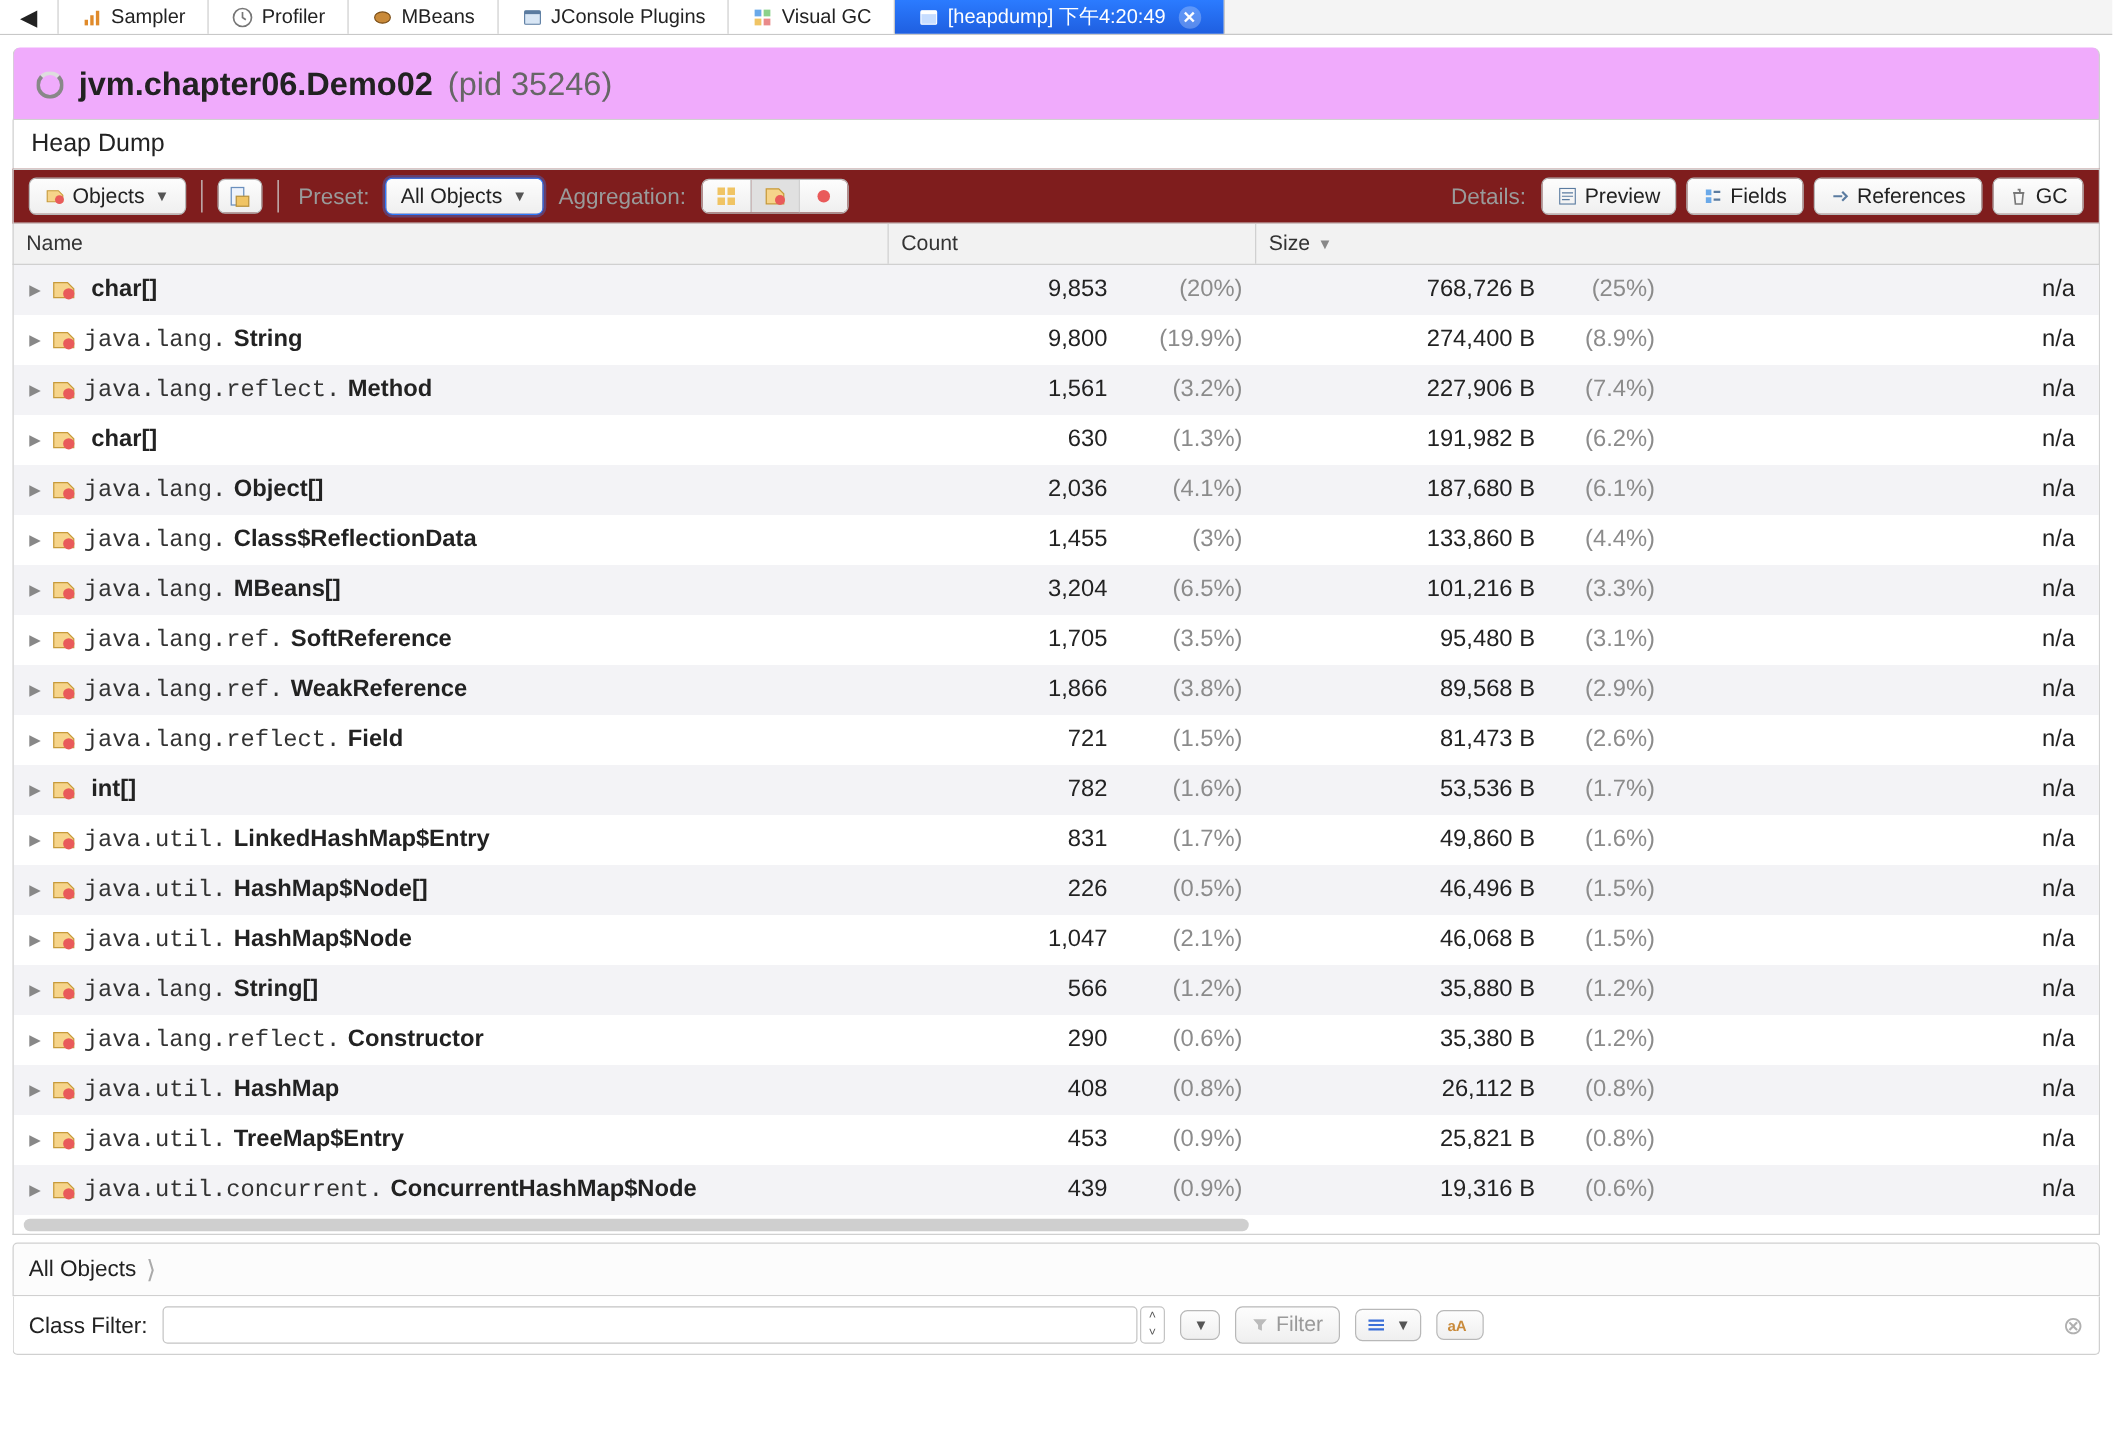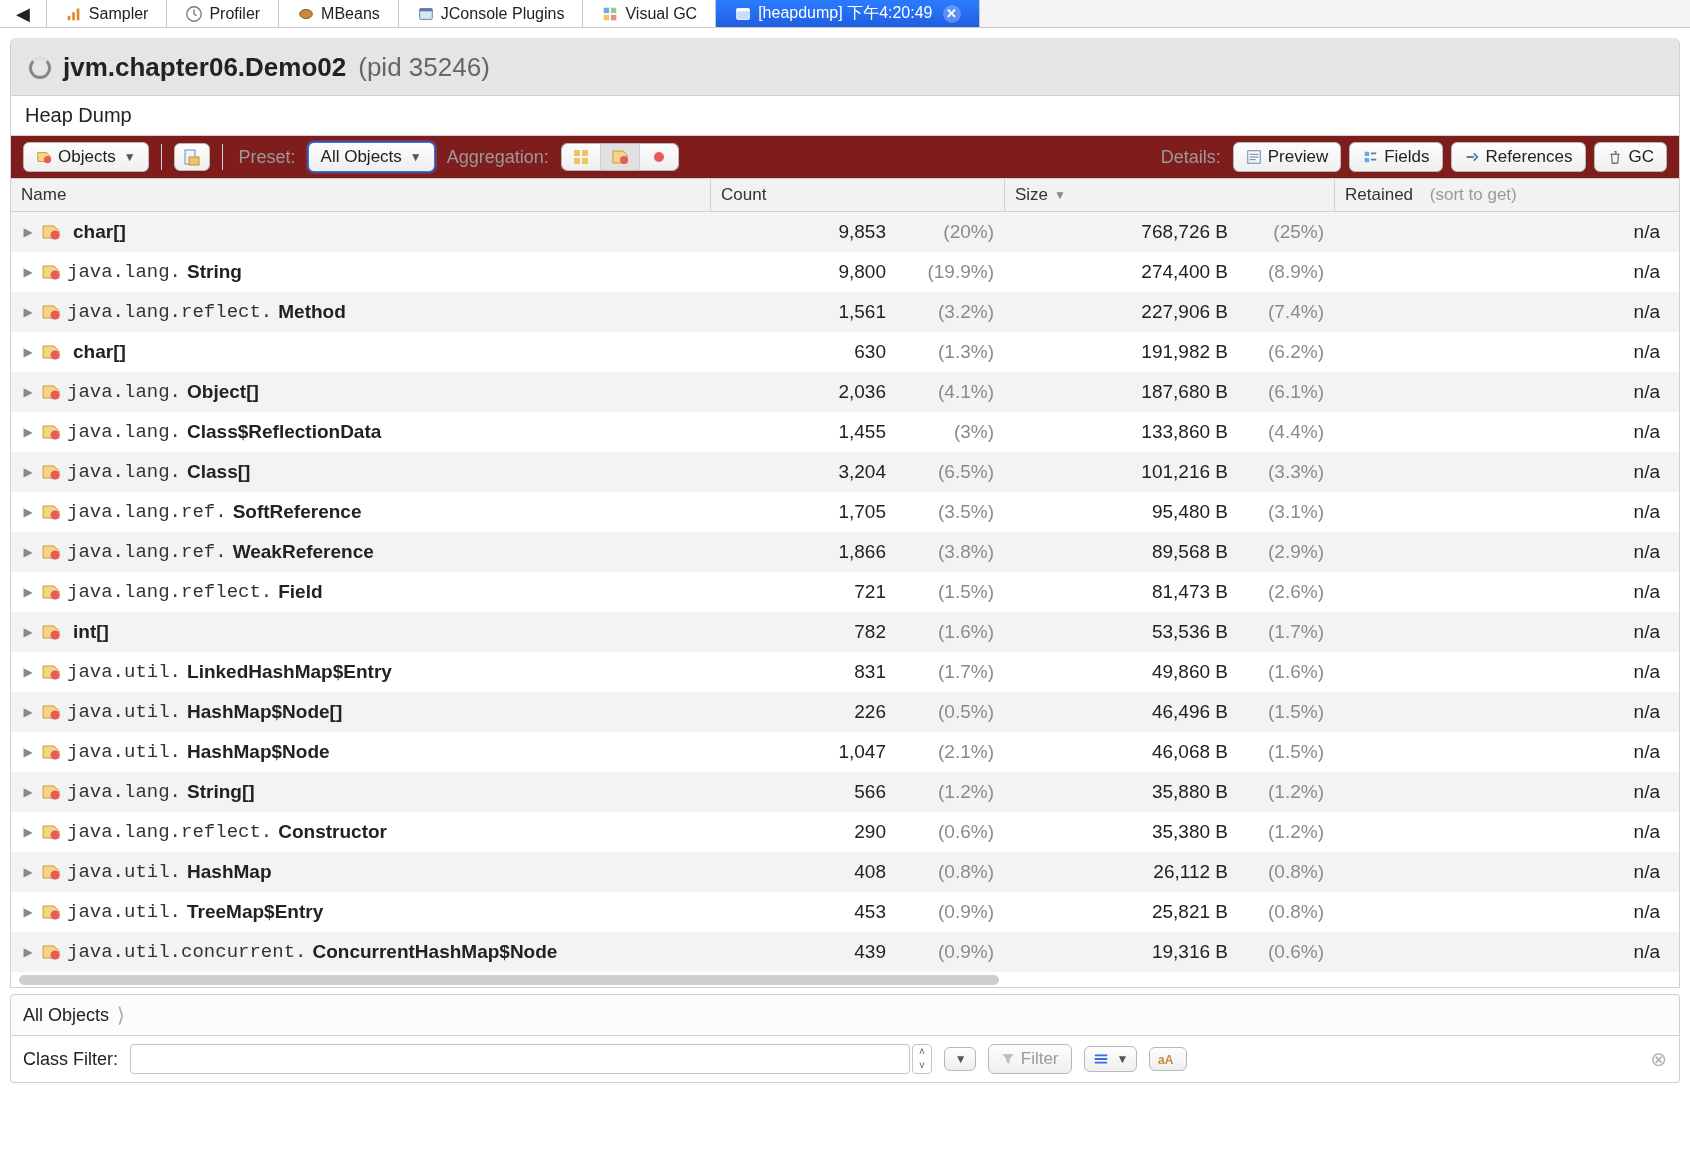--- a/index.html
+++ b/index.html
@@ -7,21 +7,21 @@
 
 
 .tabs { display: flex; align-items: stretch; height: 28px; border-bottom: 1px solid #c8c8c8; background: #f4f4f4; }
 .tab { display: flex; align-items: center; gap: 6px; padding: 0 18px; border-right: 1px solid #c8c8c8; background: #fff; cursor: default; white-space: nowrap; }
 .tab.back { padding: 0 16px; font-size: 18px; }
 .tab.active { background: linear-gradient(#2b7bff, #1f5fe0); color: #fff; }
 .tab .close { font-weight: bold; color: #fff; background: rgba(255,255,255,.25); width: 18px; height:18px; border-radius:9px; display:flex;align-items:center;justify-content:center; font-size:13px; margin-left:4px;}
 .tab-icon { width:18px; height:18px; display:inline-flex; align-items:center; justify-content:center; }
 
 
-.title-bar { display:flex; align-items:center; gap:12px; padding: 14px 18px 12px 18px; border: 1px solid #d0d0d0; border-top:none; background:#e5e5e5; margin: 10px 10px 0 10px; border-radius: 6px 6px 0 0; font-size: 26px; }
+.title-bar { display:flex; align-items:center; gap:12px; padding: 14px 18px 12px 18px; border: 1px solid #d0d0d0; border-top:none; background:#f0abfc; margin: 10px 10px 0 10px; border-radius: 6px 6px 0 0; font-size: 26px; }
 .title-bar .spin { width:22px; height:22px; border:3px solid #888; border-top-color:#ddd; border-radius:50%; }
 .title-bar .pid { color:#666; font-weight:400; }
 
 
 .subbar { padding: 8px 14px; border-left:1px solid #d0d0d0; border-right:1px solid #d0d0d0; margin: 0 10px; font-size: 20px; }
 
 
 .toolbar { display:flex; align-items:center; gap:8px; padding: 6px 12px; border:1px solid #d0d0d0; border-top:1px solid #d0d0d0; margin:0 10px; background:#7f1d1d; }
 .btn { display:inline-flex; align-items:center; gap:6px; padding:4px 12px; border:1px solid #b8b8b8; border-radius:6px; background:linear-gradient(#fdfdfd,#efefef); font-size:17px; cursor:default; }
 .btn.icon-only { padding:4px 8px; }
@@ -230,21 +230,20 @@
   <div class="th w-name">
       <span>Name</span>
     </div>
   <div class="th w-count">
       <span>Count</span>
     </div>
   <div class="th w-size">
       <span>Size</span>
       <span class="sort">▼</span>
     </div>
-  <div class="th w-ret"><span>Retained</span>&nbsp;<span class="hint">(sort to get)</span></div>
 </div>
 
 <div class="tbody" id="tbody">
     <div class="row">
       <div class="cell name">
         <span class="tri">▶</span>
         <span class="cls-icon">
           <svg viewBox="0 0 20 20" width="20" height="20">
             <path d="M2 4h11l5 5v7H2z" fill="#f6d48a" stroke="#c79a3a"></path>
             <circle cx="14" cy="13" r="4.5" fill="#e95a5a"></circle>
@@ -376,21 +375,21 @@
     <div class="row">
       <div class="cell name">
         <span class="tri">▶</span>
         <span class="cls-icon">
           <svg viewBox="0 0 20 20" width="20" height="20">
             <path d="M2 4h11l5 5v7H2z" fill="#f6d48a" stroke="#c79a3a"></path>
             <circle cx="14" cy="13" r="4.5" fill="#e95a5a"></circle>
           </svg>
         </span>
         <span class="pkg">java.lang.</span>
-        <span class="cls">Class[]</span>
+        <span class="cls">MBeans[]</span>
       </div>
       <div class="cell count">
         <span>3,204</span>
         <span class="pct">(6.5%)</span>
       </div>
       <div class="cell size">
         <span>101,216 B</span>
         <span class="pct">(3.3%)</span>
       </div>
       <div class="cell ret"><span>n/a</span></div>

